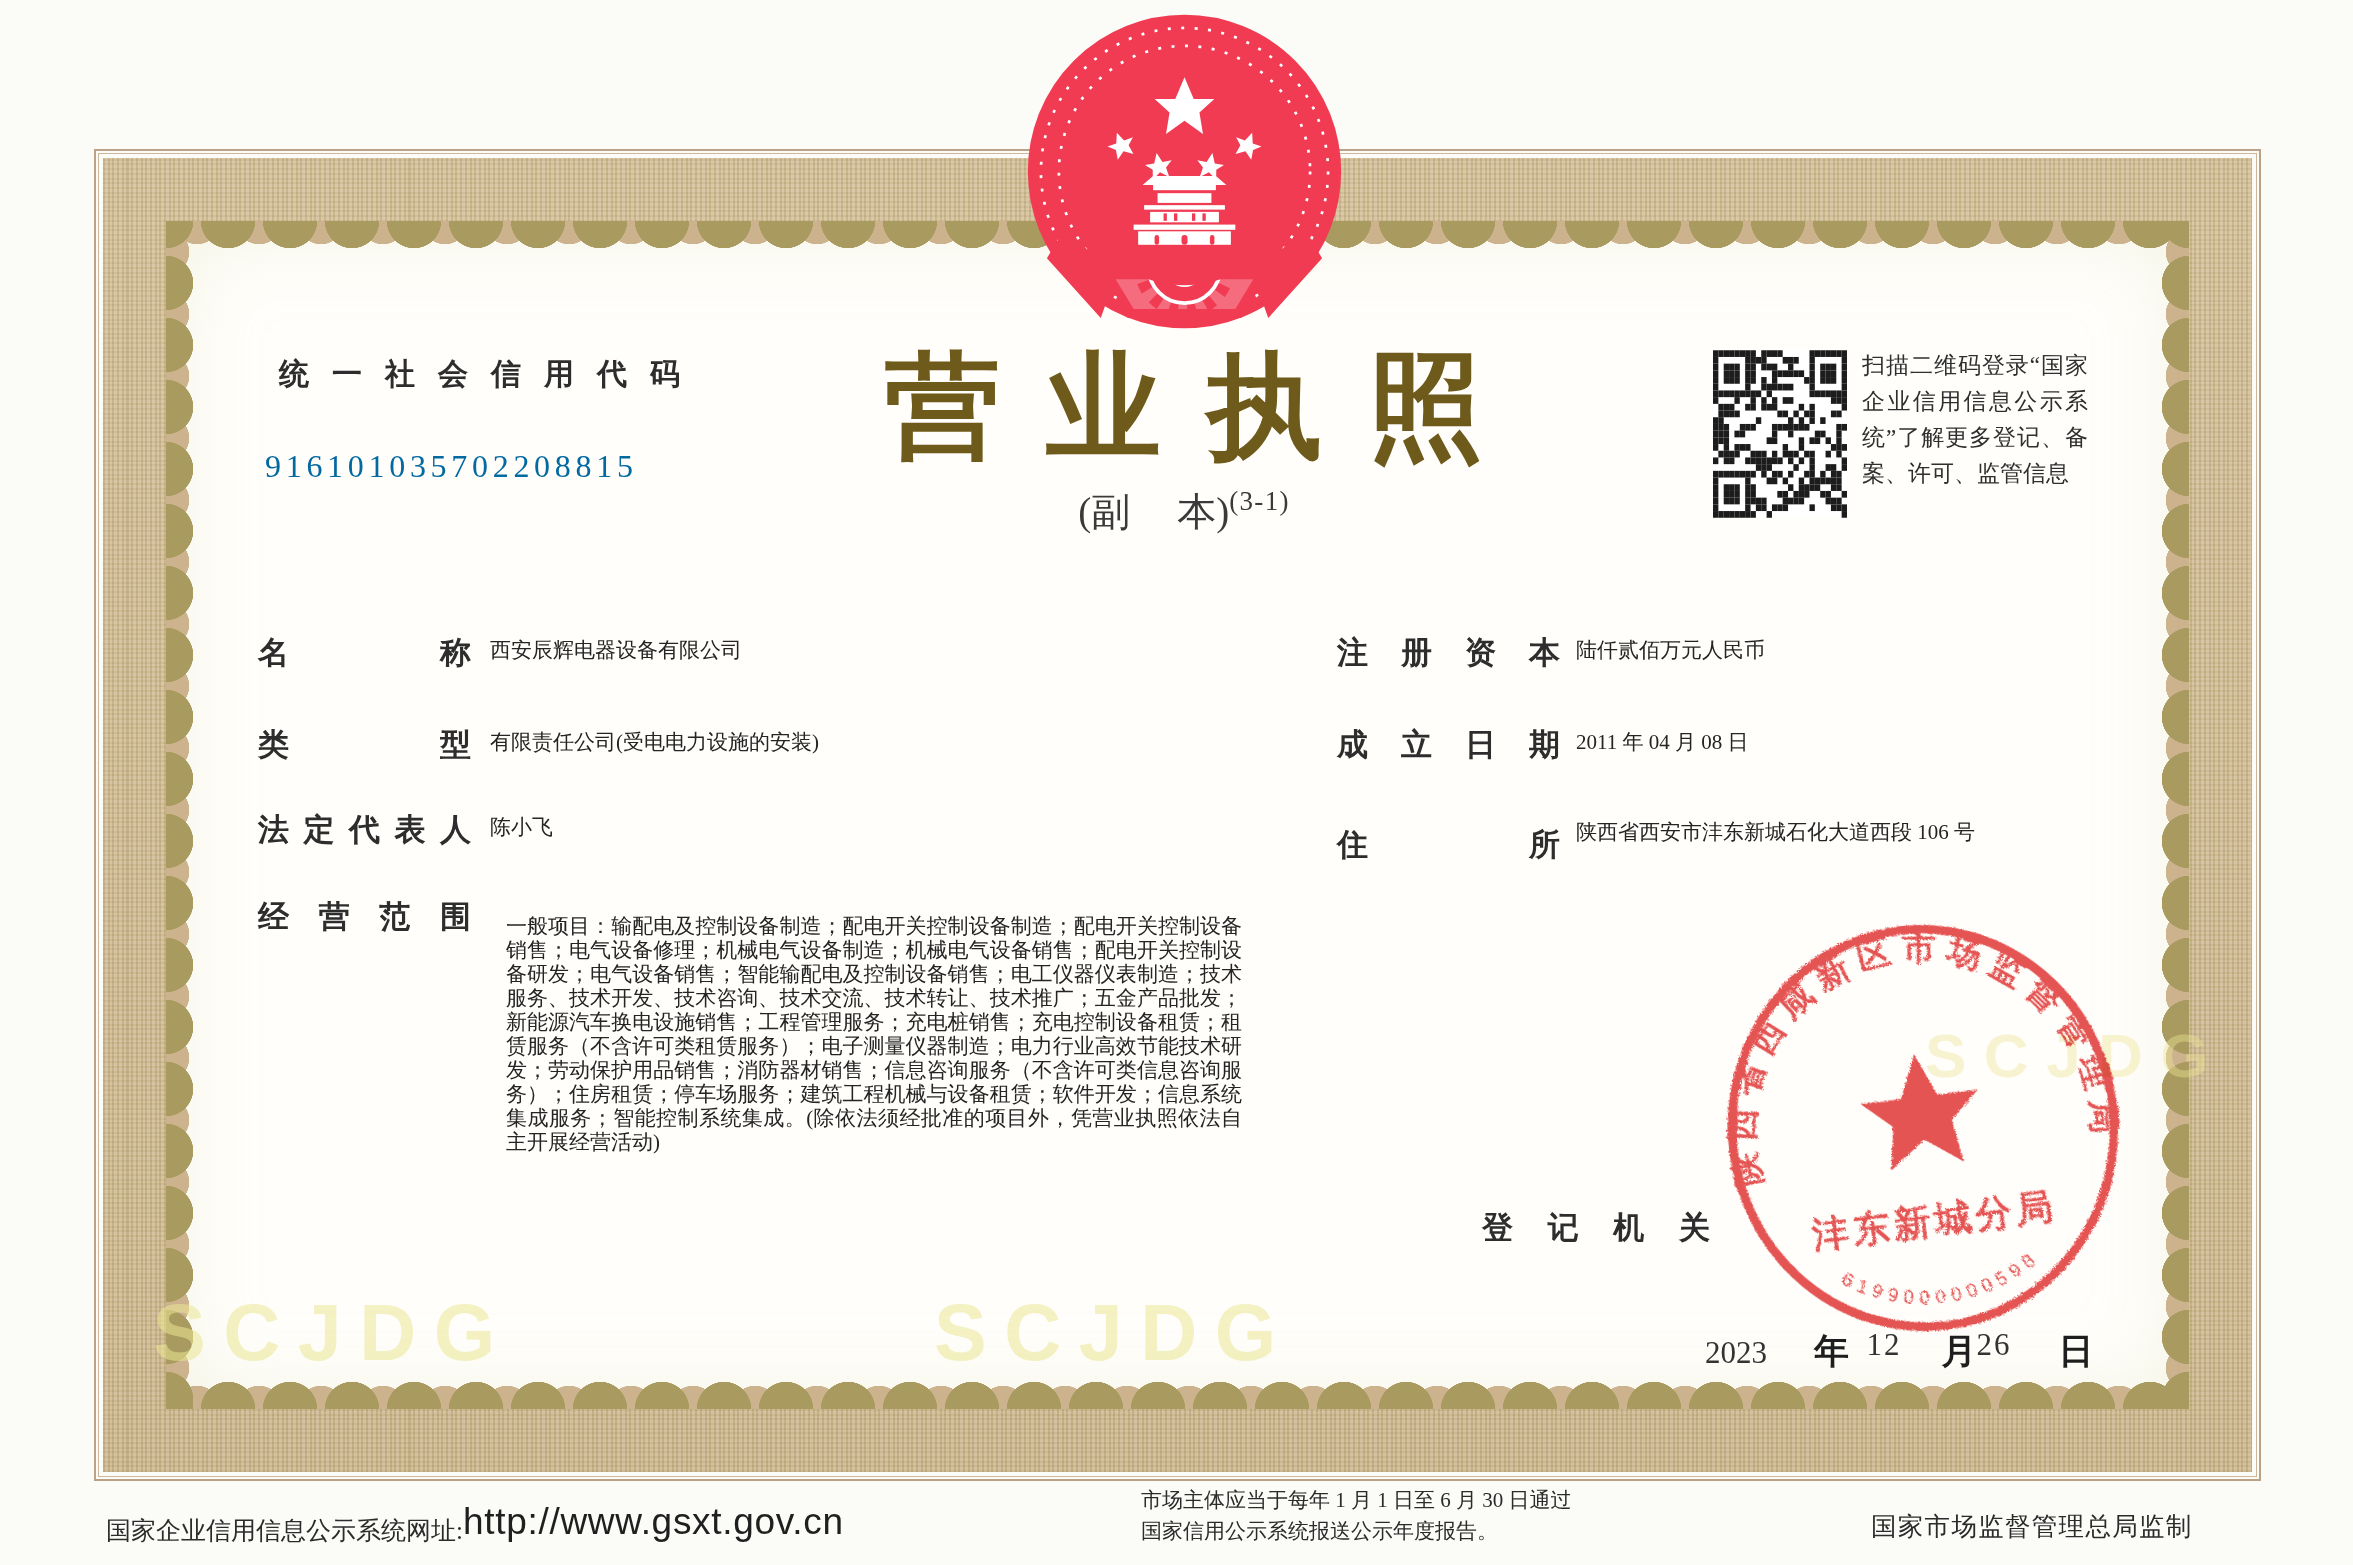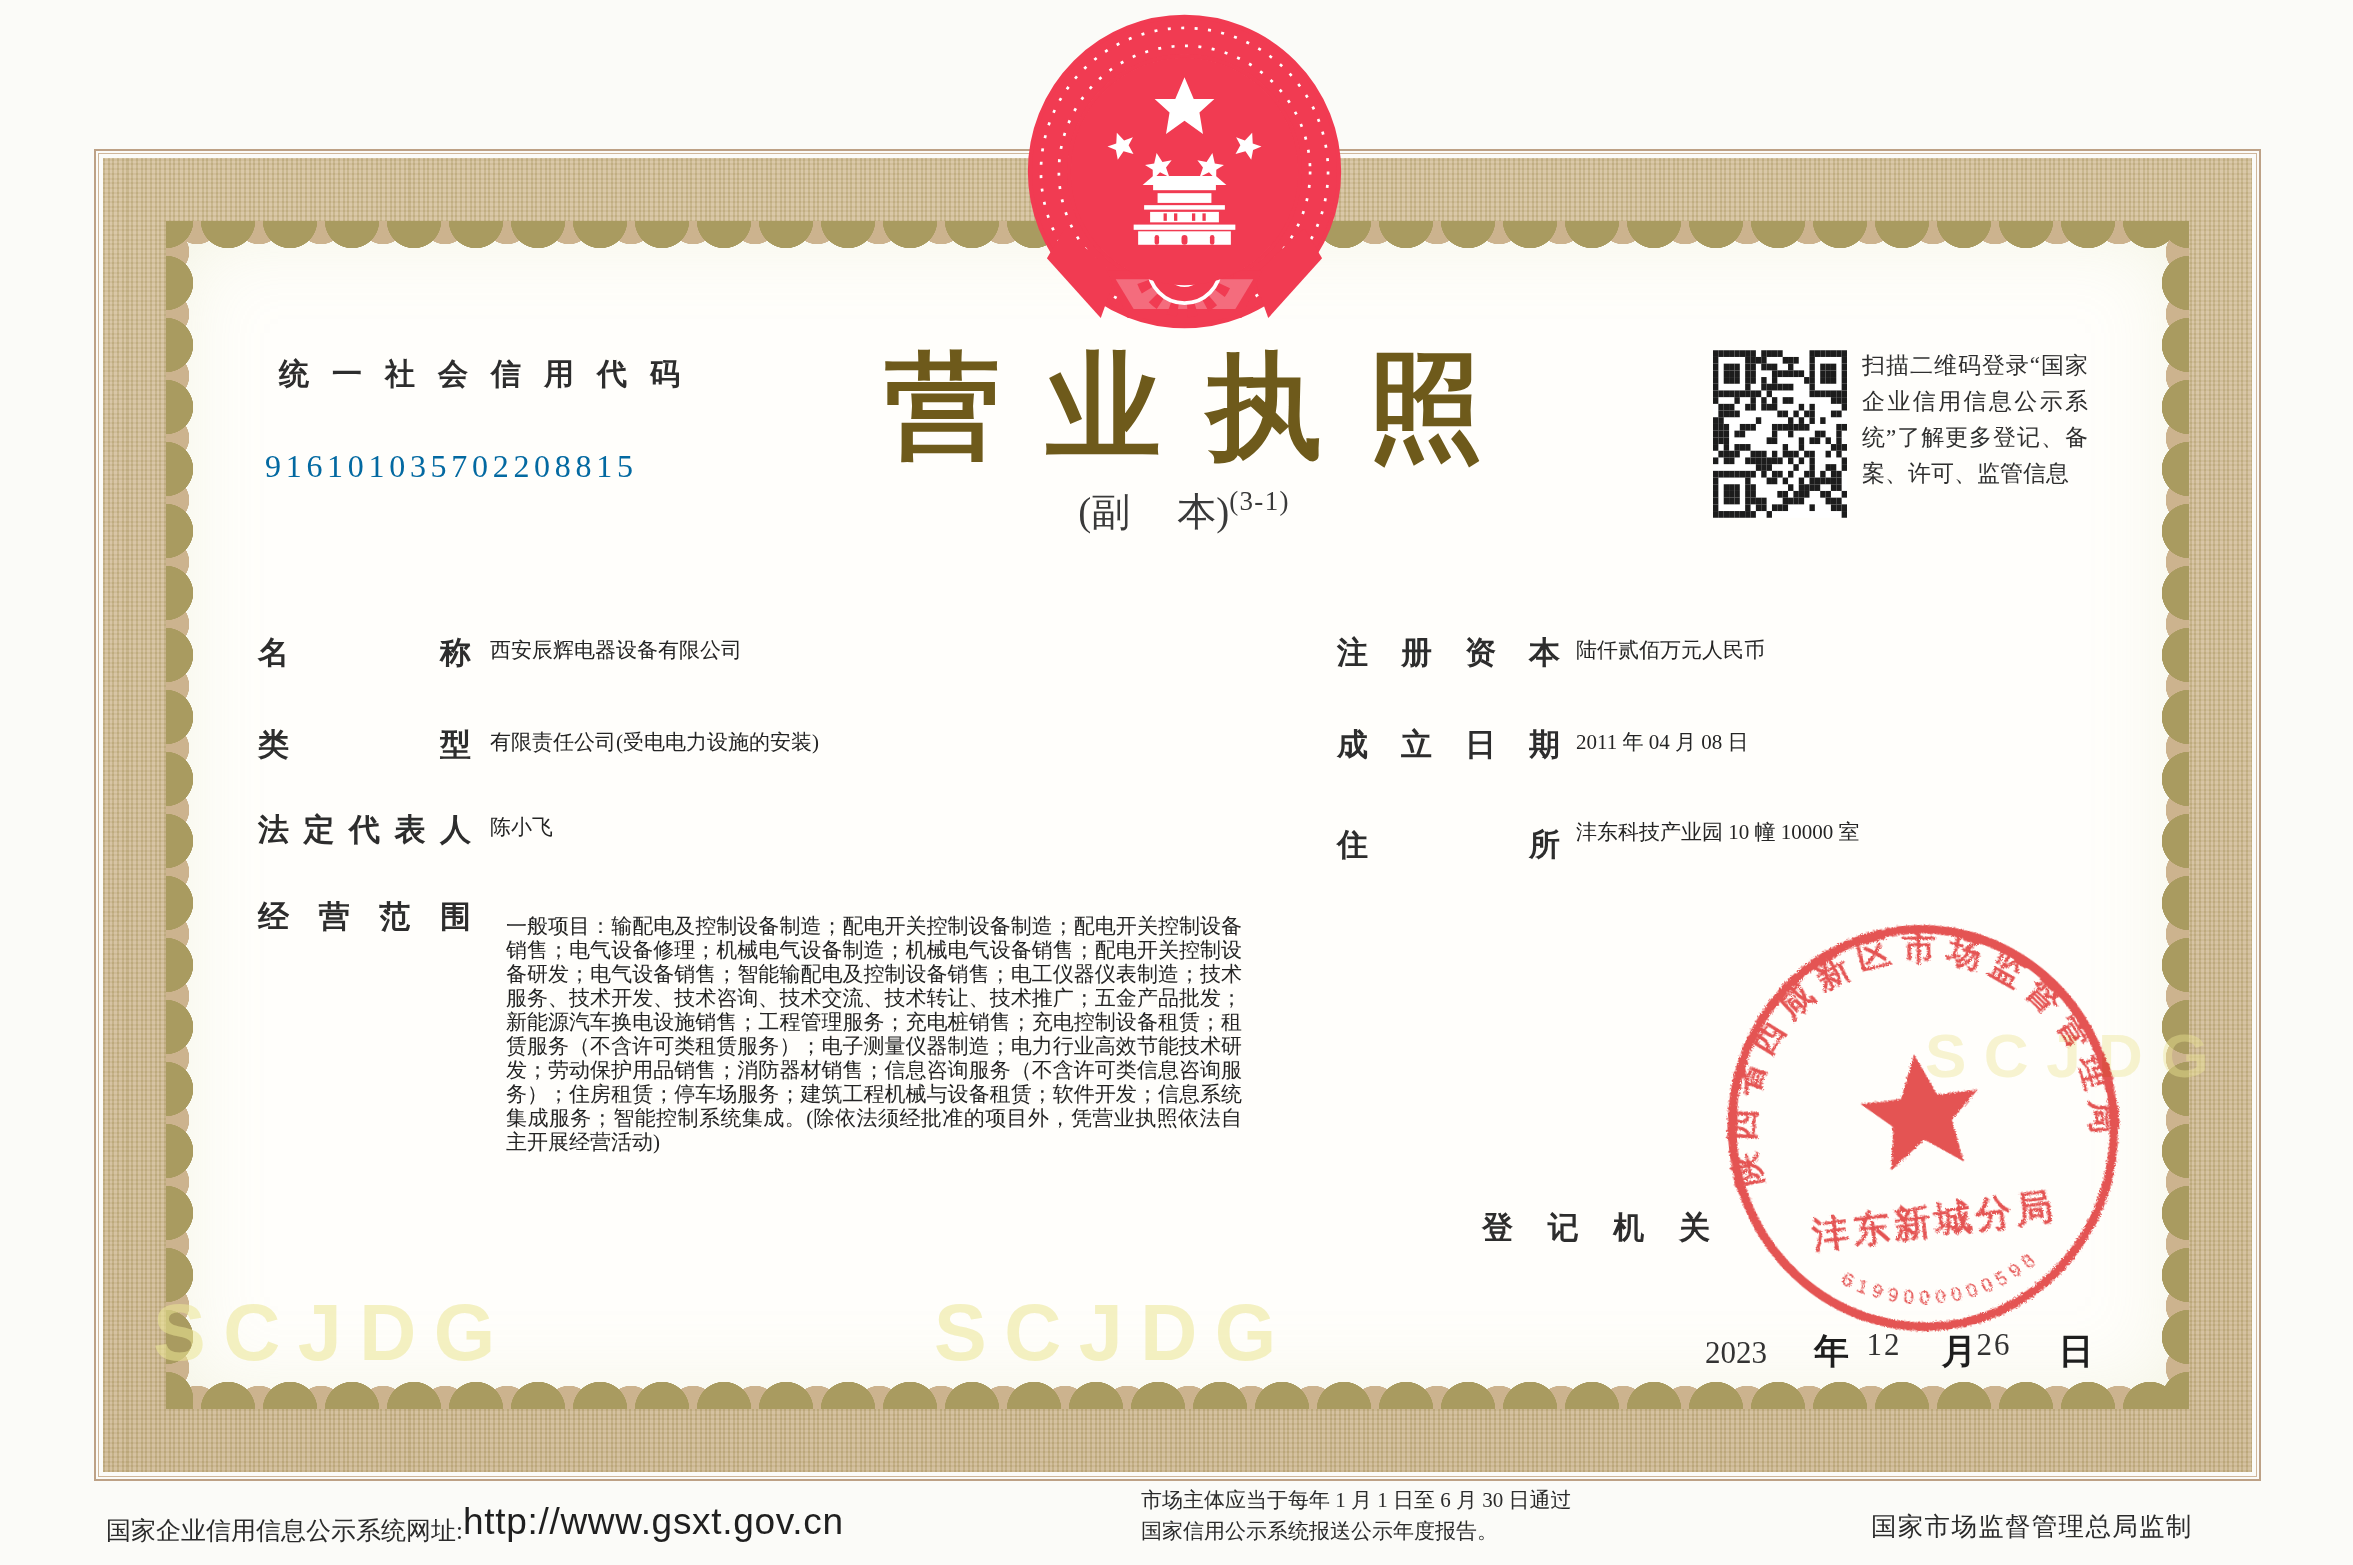--- a/index.html
+++ b/index.html
@@ -503,21 +503,21 @@
 </div>
 
 <div class="abs flabel jl" style="left:1337px;top:632px;width:223px;">注册资本</div>
 <div class="abs fvalue" style="left:1576px;top:636px;">陆仟贰佰万元人民币</div>
 
 <div class="abs flabel jl" style="left:1337px;top:724px;width:223px;">成立日期</div>
 <div class="abs fvalue" style="left:1576px;top:728px;">2011 年 04 月 08 日</div>
 
 <div class="abs flabel jl" style="left:1337px;top:824px;width:223px;">住所</div>
 <div class="abs fvalue" style="left:1576px;top:813px;line-height:39px;">
-  <div>沣东科技产业园 10 幢 10000 室</div>
+  <div>陕西省西安市沣东新城石化大道西段 106 号</div>
 </div>
 
 <div class="abs flabel jl" style="left:1482px;top:1207px;width:228px;">登记机关</div>
 
 <svg class="abs seal" viewBox="-320 -320 640 640">
   <defs>
     <path id="sealTop" d="M -243 68 A 252 252 0 1 1 243 68" fill="none"></path>
     <path id="sealBot" d="M -148 216 A 262 262 0 0 0 148 216" fill="none"></path>
     <filter id="stamp" x="-20%" y="-20%" width="140%" height="140%">
       <feTurbulence type="fractalNoise" baseFrequency="0.9" numOctaves="2" result="n"></feTurbulence>

